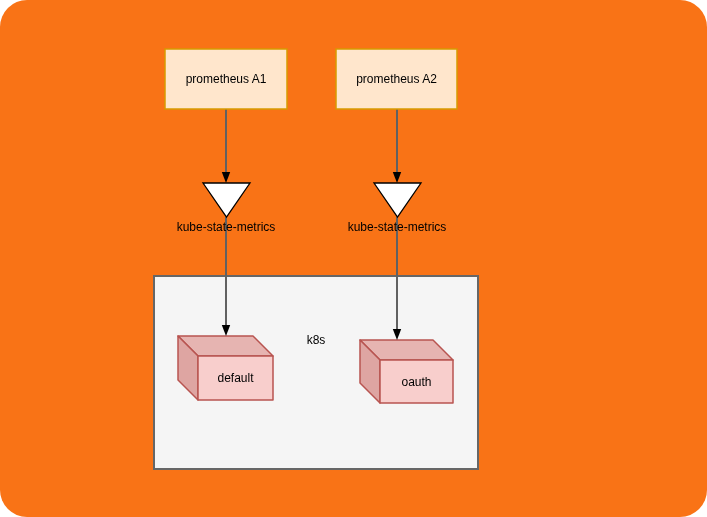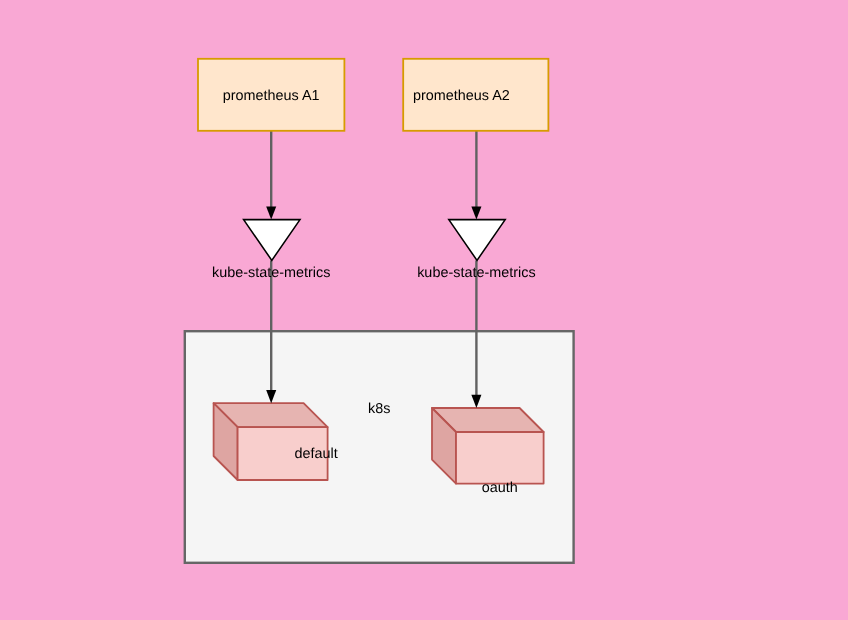--- a/index.html
+++ b/index.html
@@ -4,23 +4,24 @@
 <style>
   html, body {
     margin: 0;
     padding: 0;
     background: #ffffff;
   }
   .canvas {
     position: relative;
     width: 707px;
     height: 517px;
-    background: #f9a8d4;
+    background: #f97316;
     overflow: hidden;
     font-family: "Liberation Sans", sans-serif;
+    border-radius: 27px;
   }
   .canvas svg {
     position: absolute;
     left: 0;
     top: 0;
   }
   .lbl {
     position: absolute;
     font-size: 12px;
     color: #000000;
@@ -67,25 +68,25 @@
 
     <rect x="165" y="49" width="122" height="60" stroke-width="1.5" fill="#FFE6CC" stroke="#D79B00"></rect>
     <rect x="336" y="49" width="121" height="60" stroke-width="1.5" fill="#FFE6CC" stroke="#D79B00"></rect>
 
     <polygon points="203,183 250,183 226.5,217" stroke-width="1.3" stroke-linejoin="miter" fill="#FFFFFF" stroke="#000000"></polygon>
     <polygon points="374,183 421,183 397.5,217" stroke-width="1.3" stroke-linejoin="miter" fill="#FFFFFF" stroke="#000000"></polygon>
   </svg>
 
   <div class="lbl" style="left:165px; top:49px; width:122px; height:60px;">prometheus A1</div>
 
-  <div class="lbl" style="left:324px; top:49px; width:121px; height:60px;">prometheus A2</div>
+  <div class="lbl" style="left:336px; top:49px; width:121px; height:60px;">prometheus A2</div>
 
   <div class="lbl" style="left:126px; top:219px; width:200px; height:15px;">kube-state-metrics</div>
 
   <div class="lbl" style="left:297px; top:219px; width:200px; height:15px;">kube-state-metrics</div>
 
   <div class="lbl" style="left:154px; top:284px; width:324px; height:15px;margin-top:48px;">k8s</div>
 
-  <div class="lbl" style="left:198px; top:356px; width:75px; height:44px;margin-left:28px;">default</div>
+  <div class="lbl" style="left:198px; top:356px; width:75px; height:44px;">default</div>
 
-  <div class="lbl" style="left:380px; top:360px; width:73px; height:43px;margin-top:24px;">oauth</div>
+  <div class="lbl" style="left:380px; top:360px; width:73px; height:43px;">oauth</div>
 
 </div>
 
 </body></html>

